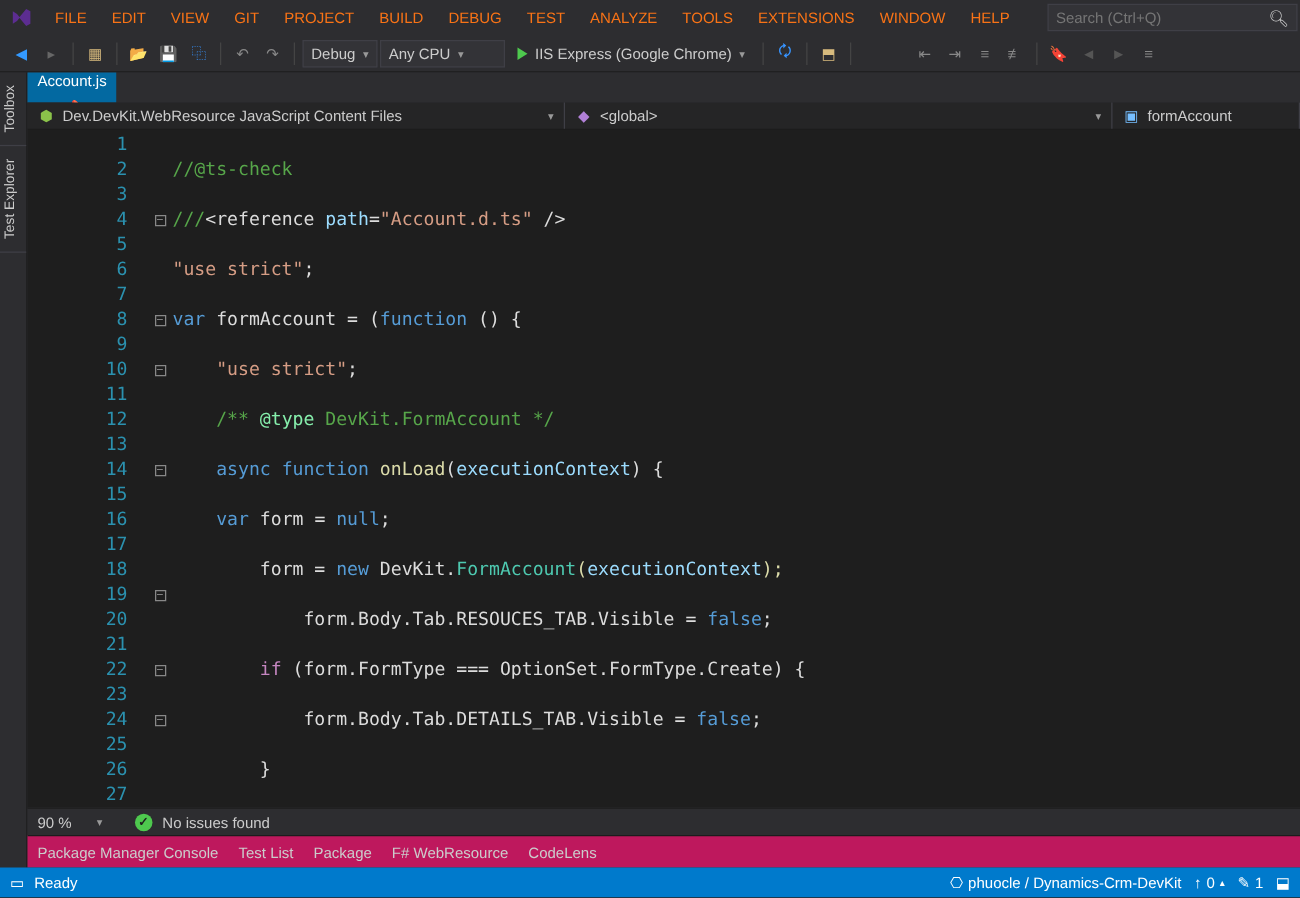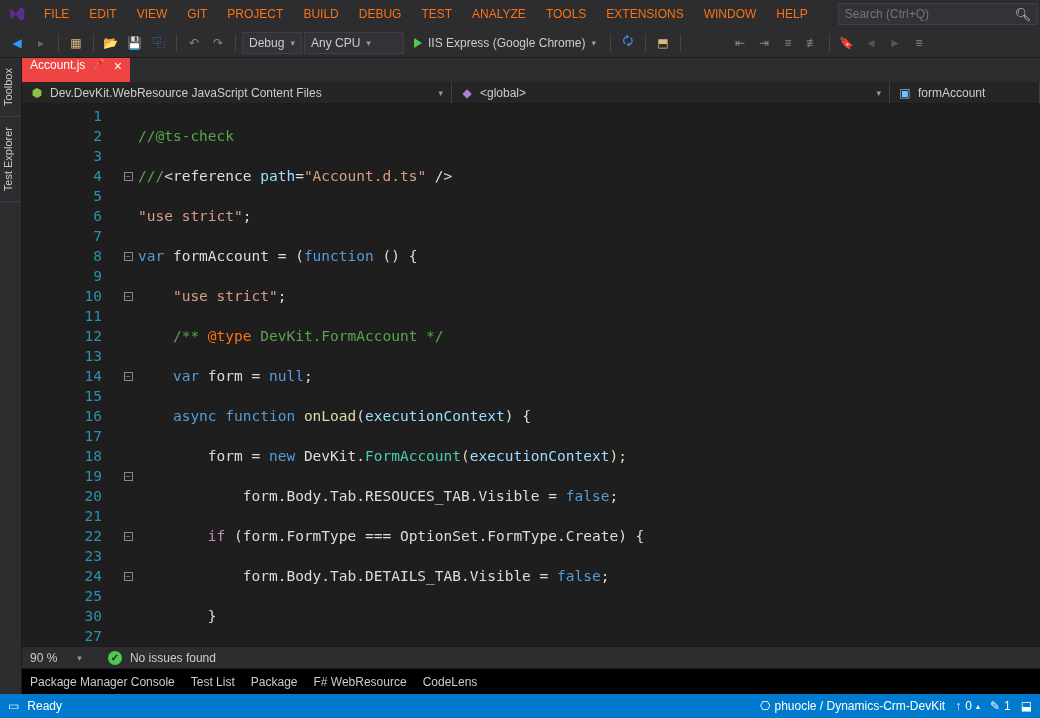--- a/index.html
+++ b/index.html
@@ -126,27 +126,28 @@
   flex-direction: column;
   min-height: 0;
 }
 .tab-row {
   display: flex;
   background: #2d2d30;
   height: 24px;
 }
 .file-tab {
   display: flex;
-  align-items: flex-start;
-  background: #ef4444;
+  align-items: center;
+  background: #0369a1;
   color: #fff;
   padding: 0 8px;
   gap: 8px;
   height: 24px;
   font-size: 12px;
+  flex-direction: column;
 }
 .pin-icon { font-size: 10px; color: #fff; }
 .close-x { font-size: 14px; color: #fff; }
 .nav-row {
   display: flex;
   background: #252526;
   height: 22px;
   border-bottom: 1px solid #1c1c1c;
 }
 .nav-drop {
@@ -192,21 +193,21 @@
 .c-comment { color: #57a64a; }
 .c-keyword { color: #569cd6; }
 .c-keyword2 { color: #c586c0; }
 .c-string { color: #d69d85; }
 .c-strict { color: #d69d85; }
 .c-type { color: #4ec9b0; }
 .c-func { color: #dcdcaa; }
 .c-param { color: #9cdcfe; text-align: center; }
 .c-default { color: #dcdcdc; }
 .c-jsdoc { color: #57a64a; }
-.c-jsdoc-tag { color: #f97316; }
+.c-jsdoc-tag { color: #86efac; }
 .zoom-row {
   height: 22px;
   background: #2d2d30;
   display: flex;
   align-items: center;
   padding: 0 8px;
   gap: 8px;
   border-top: 1px solid #1c1c1c;
   font-size: 12px;
 }
@@ -217,21 +218,21 @@
   background: #4ec94e;
   display: inline-flex;
   align-items: center;
   justify-content: center;
   color: #1e1e1e;
   font-size: 10px;
   font-weight: bold;
 }
 .bottom-tabs {
   height: 26px;
-  background: #000000;
+  background: #be185d;
   display: flex;
   align-items: center;
   padding: 0 8px;
   gap: 16px;
   border-top: 1px solid #1c1c1c;
   font-size: 12px;
 }
 .bottom-tabs span { color: #ccc; }
 .status-bar {
   height: 24px;
@@ -407,21 +408,21 @@
           <div class="ln">16</div>
         <div class="ln">17</div>
           <div class="ln">18</div>
           <div class="ln">19</div>
           <div class="ln">20</div>
         <div class="ln">21</div>
           <div class="ln">22</div>
           <div class="ln">23</div>
           <div class="ln">24</div>
         <div class="ln">25</div>
-          <div class="ln">30</div>
+          <div class="ln">26</div>
           <div class="ln">27</div>
       </div>
       <div class="fold-col">
         <div></div>
           <div></div>
           <div></div>
         <div>
             <span class="fold-box">−</span>
           </div>
         <div></div>
@@ -460,22 +461,22 @@
           <div></div>
           <div></div>
       </div>
       <div class="code-body">
 <div class="line"><span class="c-comment">//@ts-check</span></div>
 <div class="line"><span class="c-comment">///</span><span class="c-default">&lt;reference </span><span class="c-param">path</span><span class="c-default">=</span><span class="c-string">"Account.d.ts"</span><span class="c-default"> /&gt;</span></div>
 <div class="line"><span class="c-strict">"use strict"</span><span class="c-default">;</span></div>
 <div class="line"><span class="c-keyword">var</span><span class="c-default"> formAccount = (</span><span class="c-keyword">function</span><span class="c-default"> () {</span></div>
 <div class="line">    <span class="c-strict">"use strict"</span><span class="c-default">;</span></div>
 <div class="line">    <span class="c-jsdoc">/** </span><span class="c-jsdoc-tag">@type</span><span class="c-jsdoc"> DevKit.FormAccount </span><span class="c-jsdoc">*/</span></div>
+<div class="line">    <span class="c-keyword">async</span><span class="c-keyword"> function</span><span class="c-func"> onLoad</span><span class="c-default">(</span><span class="c-param">executionContext</span><span class="c-default">) {</span></div>
 <div class="line">    <span class="c-keyword">var</span><span class="c-default"> form = </span><span class="c-keyword">null</span><span class="c-default">;</span></div>
-<div class="line">    <span class="c-keyword">async</span><span class="c-keyword"> function</span><span class="c-func"> onLoad</span><span class="c-default">(</span><span class="c-param">executionContext</span><span class="c-default">) {</span></div>
 <div class="line">        <span class="c-default">form = </span><span class="c-keyword">new</span><span class="c-default"> DevKit.</span><span class="c-type">FormAccount</span><span class="c-func">(</span><span class="c-param">executionContext</span><span class="c-func">);</span></div>
 <div class="line">            <span class="c-default">form.Body.Tab.RESOUCES_TAB.Visible = </span><span class="c-keyword">false</span><span class="c-default">;</span></div>
 <div class="line">        <span class="c-keyword2">if</span><span class="c-default"> (form.FormType === OptionSet.FormType.Create) {</span></div>
 <div class="line">            <span class="c-default">form.Body.Tab.DETAILS_TAB.Visible = </span><span class="c-keyword">false</span><span class="c-default">;</span></div>
 <div class="line">        <span class="c-default">}</span></div>
 
 
 
 
 

